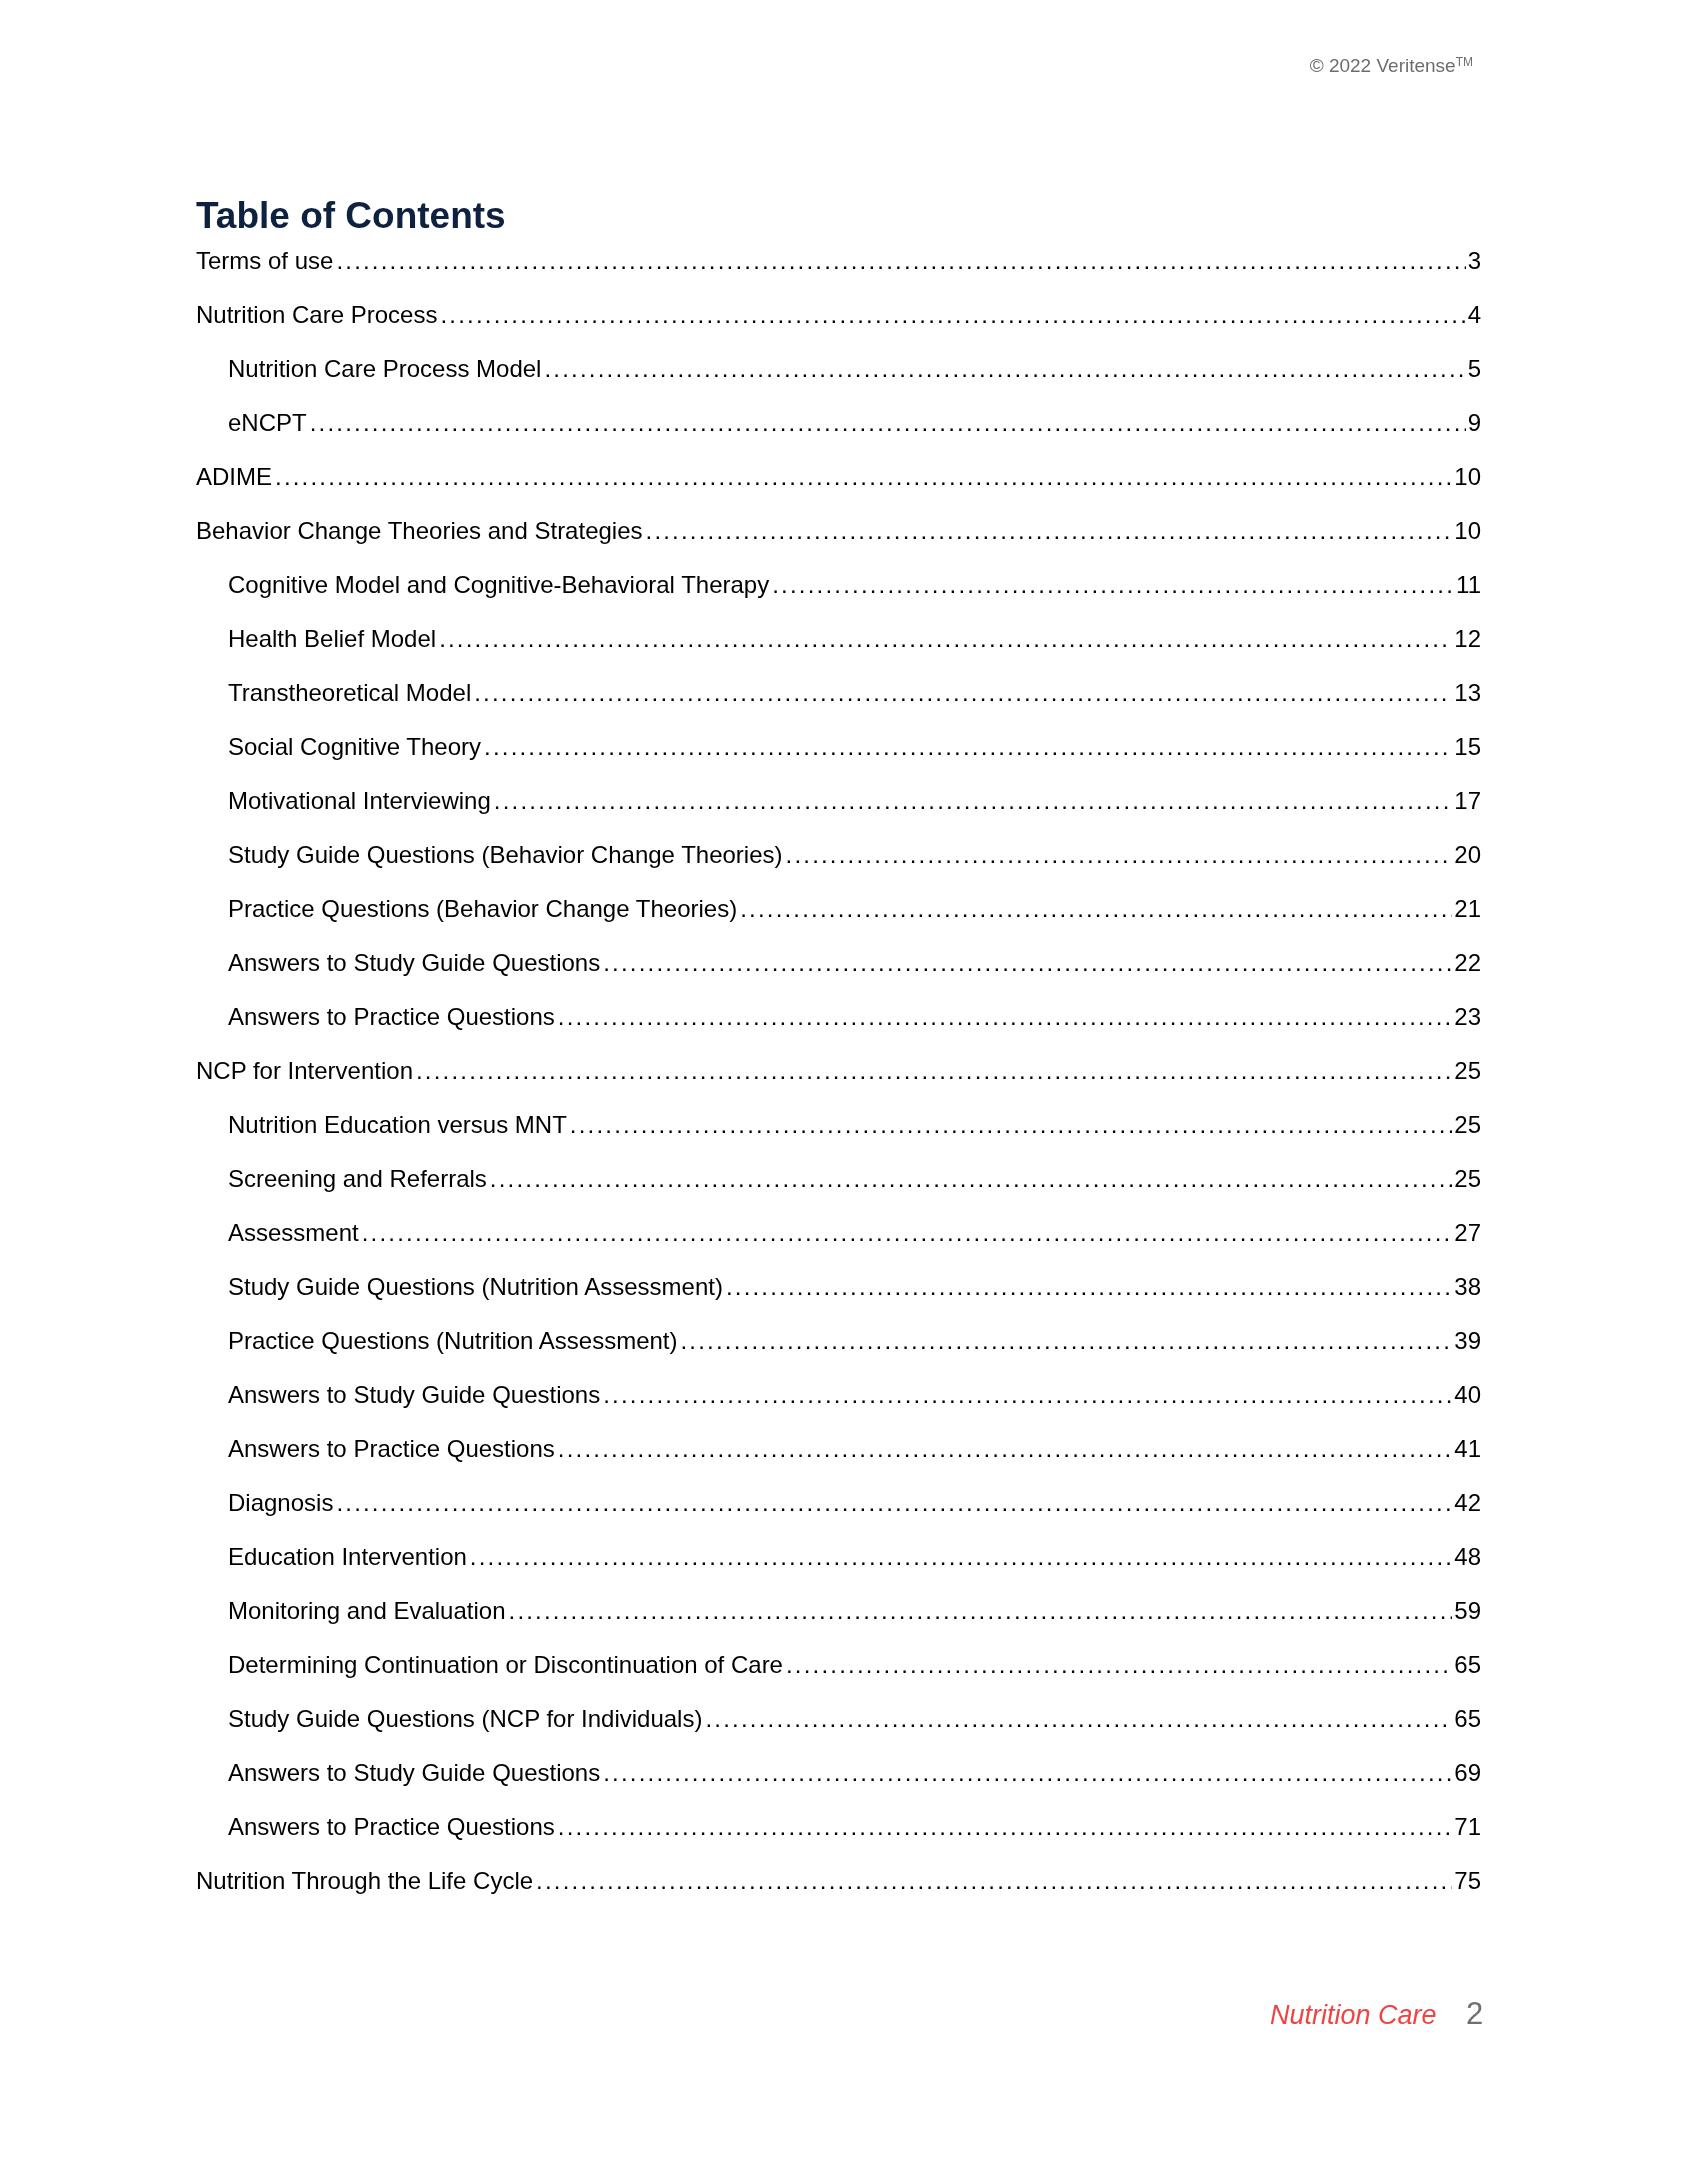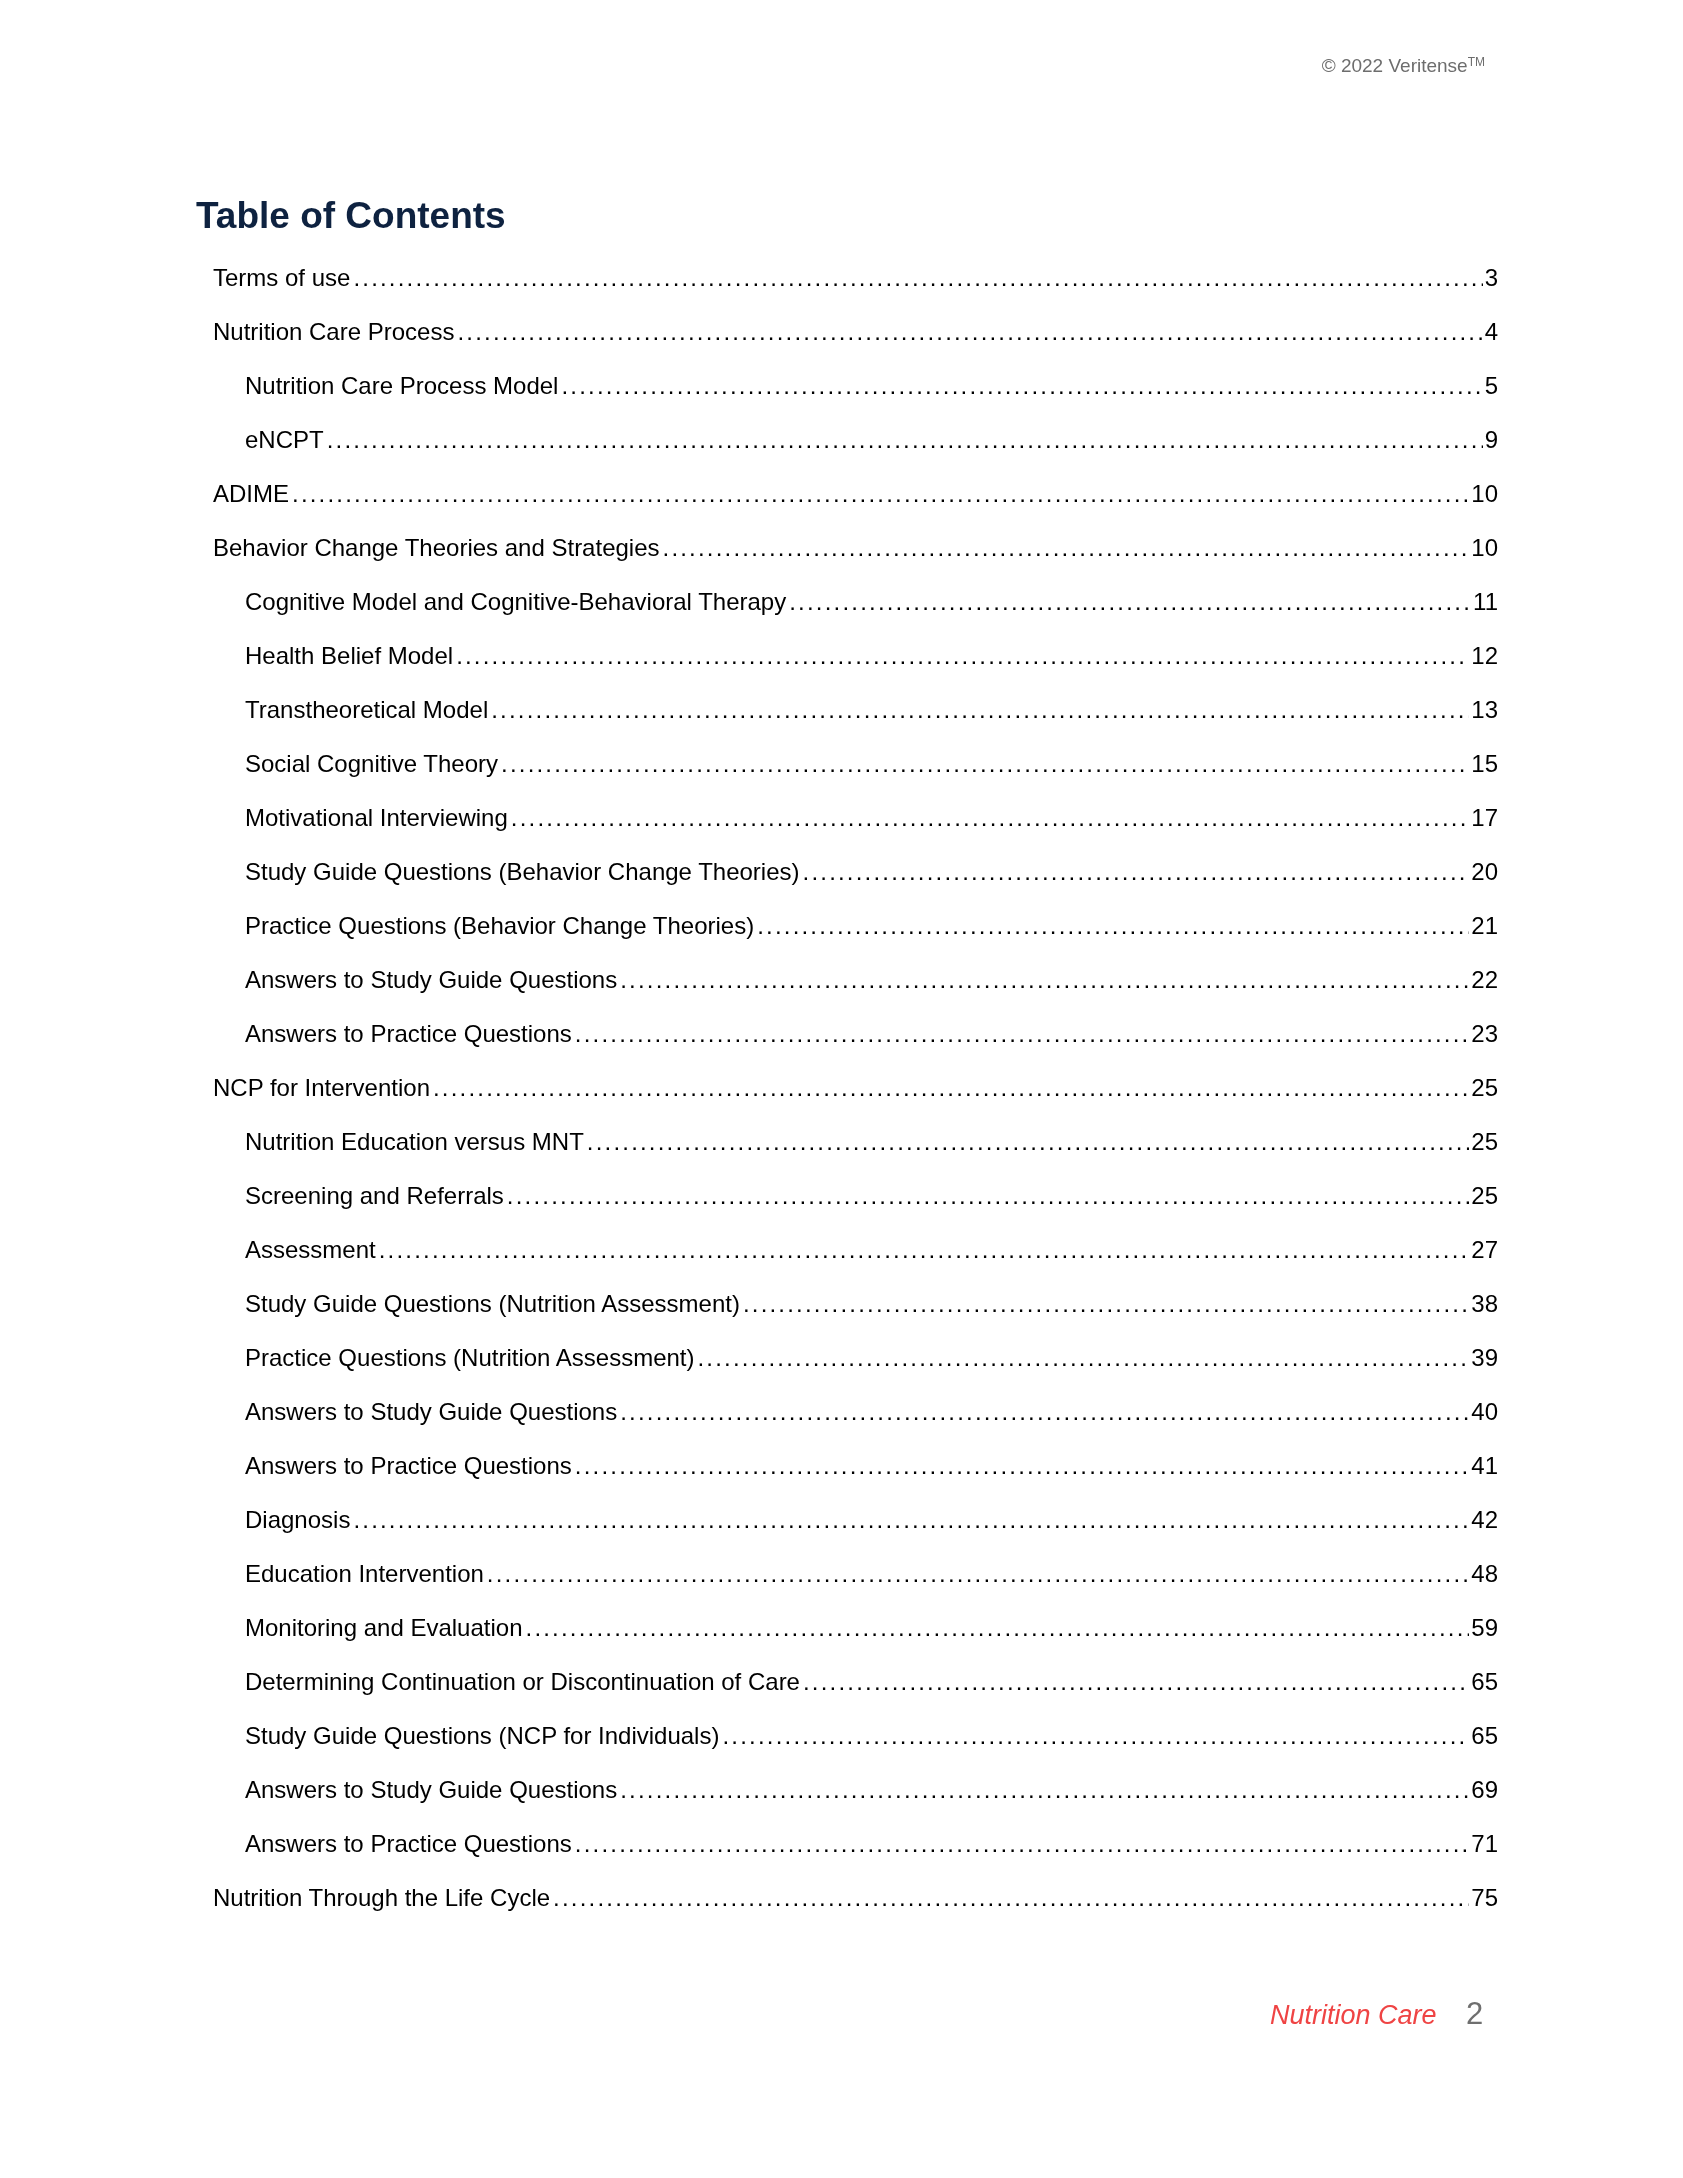--- a/index.html
+++ b/index.html
@@ -2,32 +2,32 @@
 <html><head>
 <meta charset="utf-8">
 <style>
   html, body { margin: 0; padding: 0; background: #ffffff; }
   body {
     width: 1683px; height: 2178px; position: relative; overflow: hidden;
     font-family: "Liberation Sans", "DejaVu Sans", sans-serif;
     color: #000000;
   }
   .copyright {
-    position: absolute; top: 55px; right: 198px;
+    position: absolute; top: 55px; right: 210px;
     font-size: 19px; color: #6d6d6d; white-space: nowrap;
   }
   .copyright .tm { font-size: 12px; vertical-align: 6px; }
   .toc-title {
     position: absolute; left: 196px; top: 194px;
     font-size: 37px; font-weight: bold; color: #0e2240;
     margin: 0; line-height: 44px; white-space: nowrap;
   }
   .toc-list {
     position: absolute; left: 196px; top: 246px; width: 1285px;
-    margin: 17px; padding: 0; list-style: none;
+    margin: 0; padding: 0; list-style: none;
   }
   .toc-row {
     display: flex; align-items: baseline;
     height: 54px; line-height: 30px;
     font-size: 24px; cursor: pointer; overflow: hidden;
   }
   .toc-row.level-2 { padding-left: 32px; }
   .toc-label { white-space: nowrap; flex: 0 0 auto; }
   .toc-leader {
     flex: 1 1 auto; overflow: hidden; white-space: nowrap;

